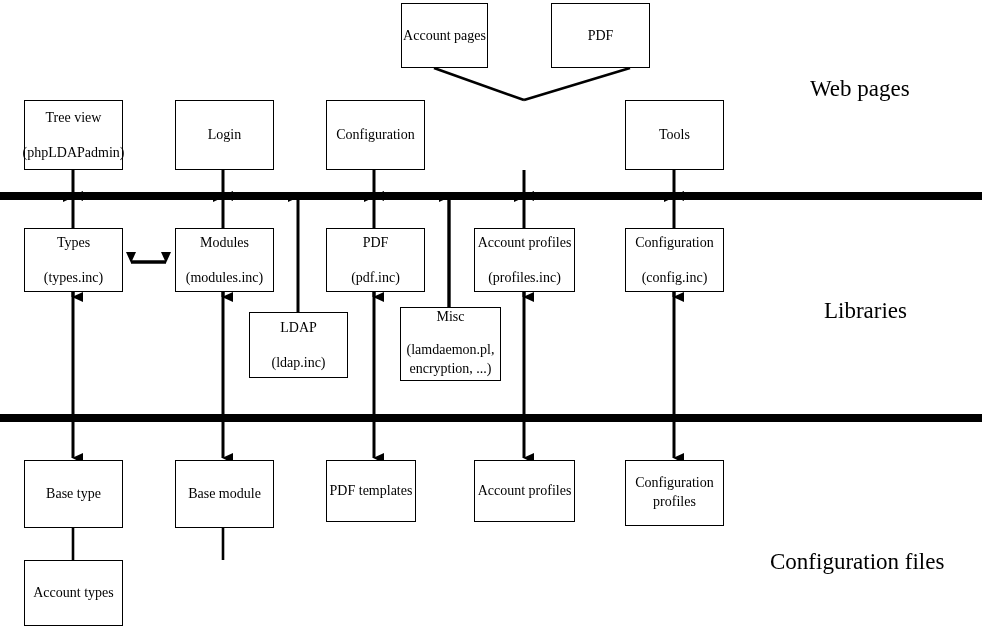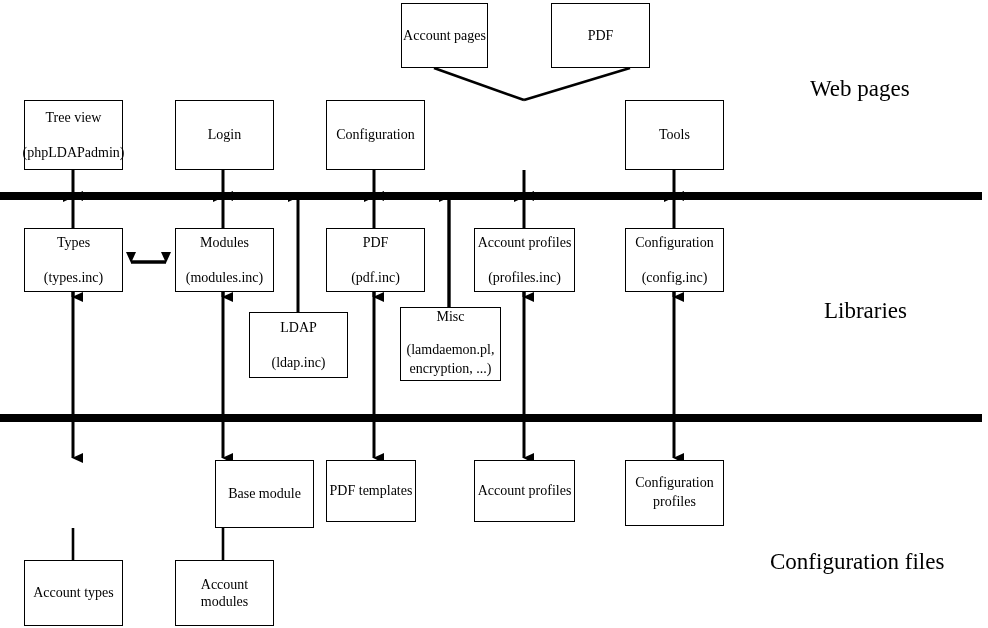--- a/index.html
+++ b/index.html
@@ -215,38 +215,38 @@
   <div class="node two-line" style="left:249px; top:312px; width:99px; height:66px;">
     <span class="line1">LDAP</span>
     <span class="line2">(ldap.inc)</span>
   </div>
   <div class="node top-label stacked" style="left:400px; top:307px; width:101px; height:74px;">
     <span class="line1">Misc</span>
     <span class="line2">(lamdaemon.pl,</span>
     <span class="line2">encryption, ...)</span>
   </div>
 
-  <div class="node" style="left:175px; top:460px; width:99px; height:68px;margin-left:40px;">
+  <div class="node" style="left:24px; top:460px; width:99px; height:68px;">
+    <span class="line1">Base type</span>
+  </div>
+  <div class="node" style="left:175px; top:460px; width:99px; height:68px;">
     <span class="line1">Base module</span>
   </div>
   <div class="node" style="left:326px; top:460px; width:90px; height:62px;">
     <span class="line1">PDF templates</span>
   </div>
   <div class="node" style="left:474px; top:460px; width:101px; height:62px;">
     <span class="line1">Account profiles</span>
   </div>
   <div class="node stacked" style="left:625px; top:460px; width:99px; height:66px;">
     <span class="line1">Configuration</span>
     <span class="line2">profiles</span>
   </div>
 
   <div class="node" style="left:24px; top:560px; width:99px; height:66px;">
     <span class="line1">Account types</span>
   </div>
-  <div class="node" style="left:175px; top:560px; width:99px; height:66px;">
-    <span class="line1">Account modules</span>
-  </div>
 
   <div class="section-label" style="left:810px; top:76px;">Web pages</div>
   <div class="section-label" style="left:824px; top:298px;">Libraries</div>
   <div class="section-label" style="left:770px; top:549px;">Configuration files</div>
 
 </div>
 
 </body></html>

